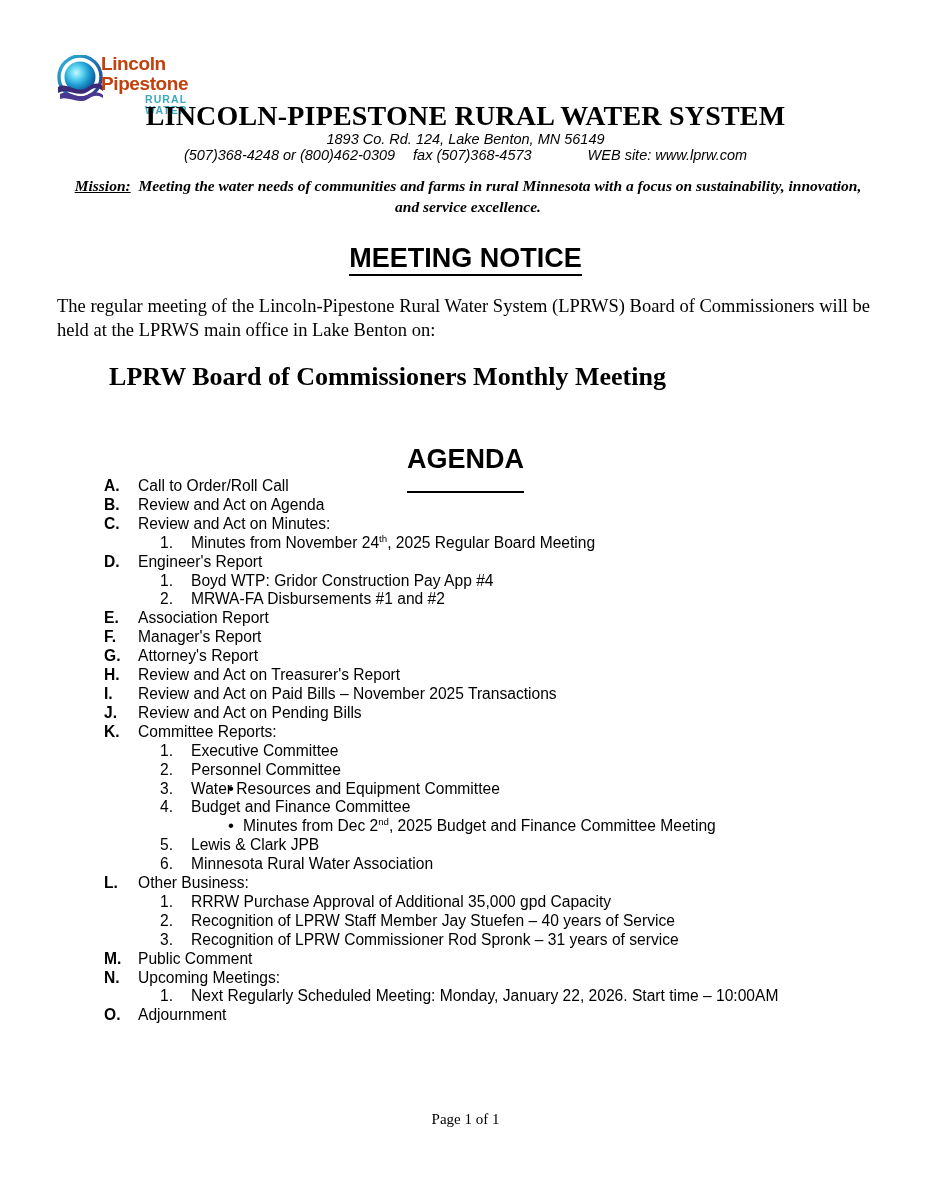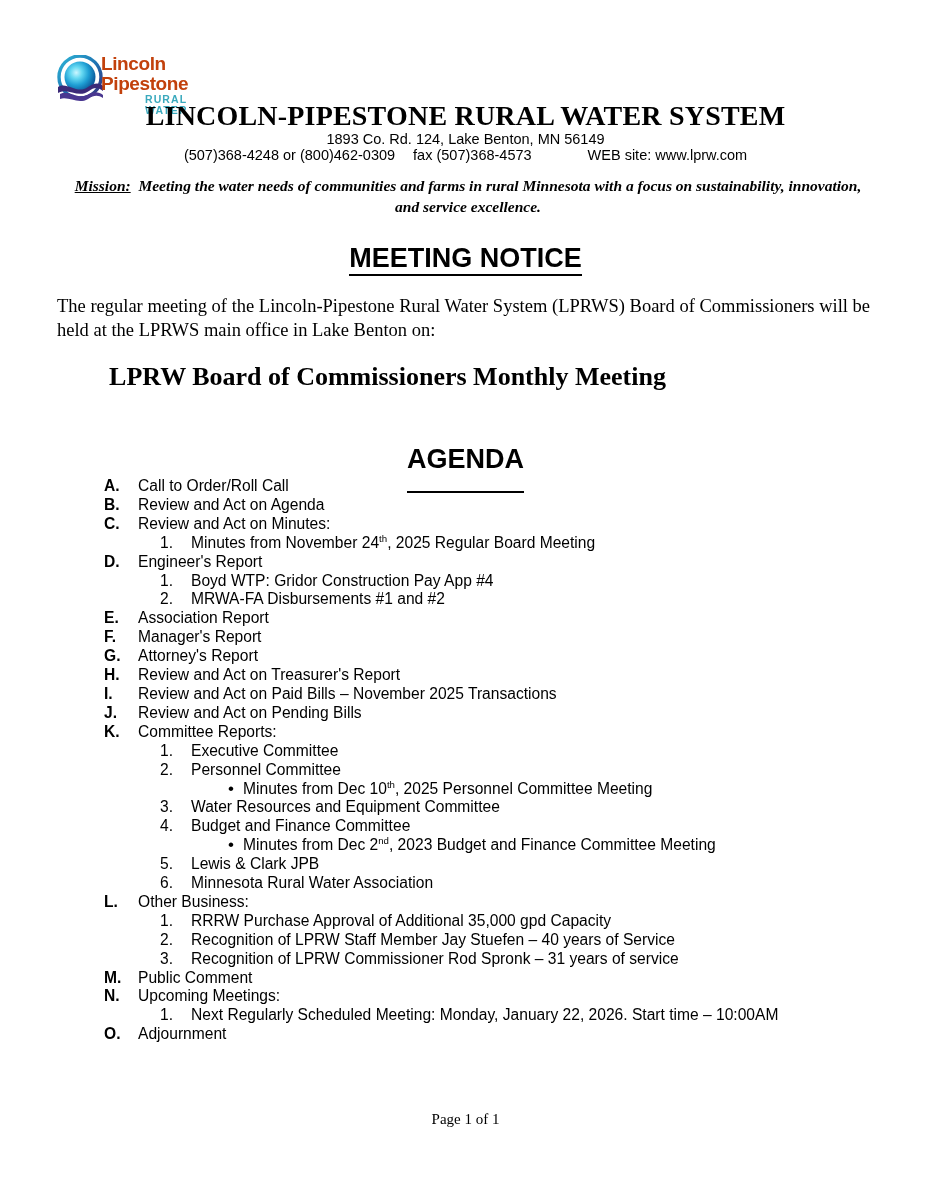--- a/index.html
+++ b/index.html
@@ -75,20 +75,21 @@
     font-size: 28px;
     letter-spacing: 0.2px;
   }
   .addr-line {
     position: absolute;
     left: 0;
     width: 931px;
     text-align: center;
     font-family: "Liberation Sans", sans-serif;
     font-size: 14.5px;
+    font-style: italic;
   }
   .addr1 { top: 131px; }
   .addr2 { top: 147px; }
   .addr2 .gap-a { display: inline-block; width: 18px; }
   .addr2 .gap-b { display: inline-block; width: 56px; }
 
   .mission {
     position: absolute;
     left: 63px;
     top: 176px;
@@ -286,24 +287,24 @@
       <div class="row b-row"><span class="b-mark">2.</span><span>MRWA-FA Disbursements #1 and #2</span></div>
       <div class="row a-row"><span class="a-mark">E.</span><span>Association Report</span></div>
       <div class="row a-row"><span class="a-mark">F.</span><span>Manager's Report</span></div>
       <div class="row a-row"><span class="a-mark">G.</span><span>Attorney's Report</span></div>
       <div class="row a-row"><span class="a-mark">H.</span><span>Review and Act on Treasurer's Report</span></div>
       <div class="row a-row"><span class="a-mark">I.</span><span>Review and Act on Paid Bills – November 2025 Transactions</span></div>
       <div class="row a-row"><span class="a-mark">J.</span><span>Review and Act on Pending Bills</span></div>
       <div class="row a-row"><span class="a-mark">K.</span><span>Committee Reports:</span></div>
       <div class="row b-row"><span class="b-mark">1.</span><span>Executive Committee</span></div>
       <div class="row b-row"><span class="b-mark">2.</span><span>Personnel Committee</span></div>
-      <div class="row c-row"><span class="c-mark">•</span><span><span>Minutes from Dec 10</span><sup>th</sup><span>, 2025 Personnel Committee Meeting</span></span></div>
+      <div class="row c-row"><span class="c-mark">•</span></div>
       <div class="row b-row"><span class="b-mark">3.</span><span>Water Resources and Equipment Committee</span></div>
       <div class="row b-row"><span class="b-mark">4.</span><span>Budget and Finance Committee</span></div>
-      <div class="row c-row"><span class="c-mark">•</span><span><span>Minutes from Dec 2</span><sup>nd</sup><span>, 2023 Budget and Finance Committee Meeting</span></span></div>
+      <div class="row c-row"><span class="c-mark">•</span><span><span>Minutes from Dec 2</span><sup>nd</sup><span>, 2025 Budget and Finance Committee Meeting</span></span></div>
       <div class="row b-row"><span class="b-mark">5.</span><span>Lewis &amp; Clark JPB</span></div>
       <div class="row b-row"><span class="b-mark">6.</span><span>Minnesota Rural Water Association</span></div>
       <div class="row a-row"><span class="a-mark">L.</span><span>Other Business:</span></div>
       <div class="row b-row"><span class="b-mark">1.</span><span>RRRW Purchase Approval of Additional 35,000 gpd Capacity</span></div>
       <div class="row b-row"><span class="b-mark">2.</span><span>Recognition of LPRW Staff Member Jay Stuefen – 40 years of Service</span></div>
       <div class="row b-row"><span class="b-mark">3.</span><span>Recognition of LPRW Commissioner Rod Spronk – 31 years of service</span></div>
       <div class="row a-row"><span class="a-mark">M.</span><span>Public Comment</span></div>
       <div class="row a-row"><span class="a-mark">N.</span><span>Upcoming Meetings:</span></div>
       <div class="row b-row"><span class="b-mark">1.</span><span>Next Regularly Scheduled Meeting:  Monday, January 22, 2026.  Start time – 10:00AM</span></div>
       <div class="row a-row"><span class="a-mark">O.</span><span>Adjournment</span></div>

